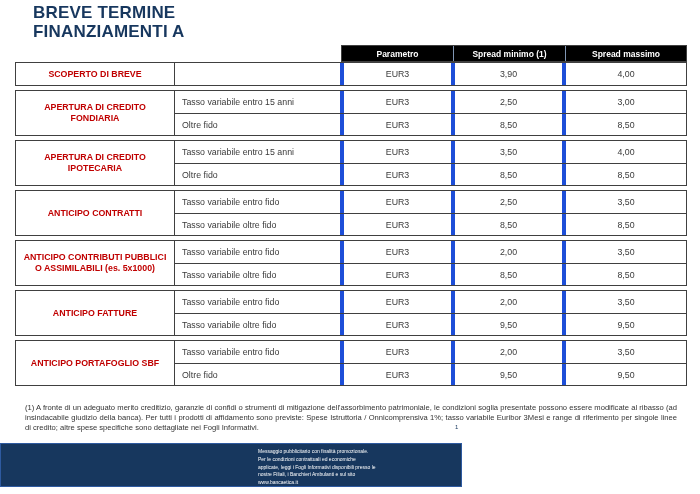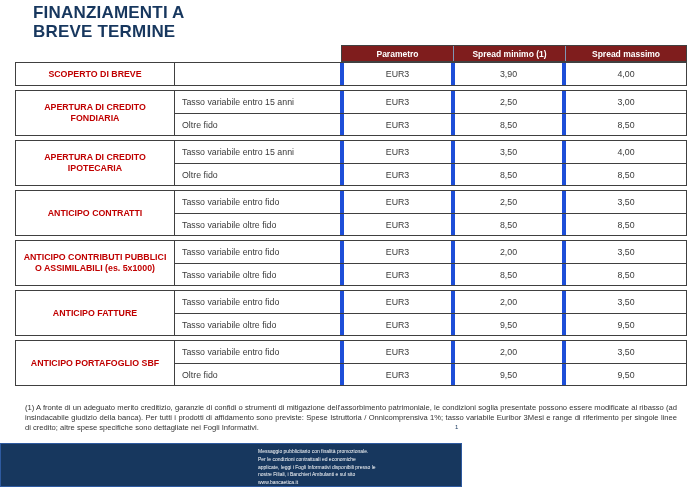--- a/index.html
+++ b/index.html
@@ -9,21 +9,21 @@
     overflow:hidden; margin:0 auto;
   }
   .page-title {
     position:absolute; left:33px; top:3px;
     color:#17375E; font-weight:bold; font-size:17px; line-height:1.12;
     letter-spacing:0.2px;
   }
   
   .hdr-row {
     position:absolute; left:341px; top:45px; width:346px; height:17px;
-    display:flex; border:1px solid #404040; background:#7f1d1d;
+    display:flex; border:1px solid #404040; background:#000000;
   }
   .hdr-cell {
     color:#ffffff; font-size:8.5px; font-weight:bold;
     display:flex; align-items:center; justify-content:center;
     border-left:1px solid #8096b3; height:100%;
   }
   .hdr-cell:first-child { border-left:none; }
   .hdr-cell.c1 { width:111px; }
   .hdr-cell.c2 { width:112px; }
   .hdr-cell.c3 { flex:1; }
@@ -70,22 +70,22 @@
     position:absolute; left:455px; top:424px;
     font-size:6px; color:#17375E;
   }
 </style>
 </head>
 <body>
 
 <div class="sheet">
 
   <div class="page-title">
+    <div>BREVE TERMINE</div>
     <div>FINANZIAMENTI A</div>
-    <div>BREVE TERMINE</div>
   </div>
 
   <div class="hdr-row">
     <div class="hdr-cell c1">Parametro</div>
     <div class="hdr-cell c2">Spread minimo (1)</div>
     <div class="hdr-cell c3">Spread massimo</div>
   </div>
 
   <div class="table-area">
 

